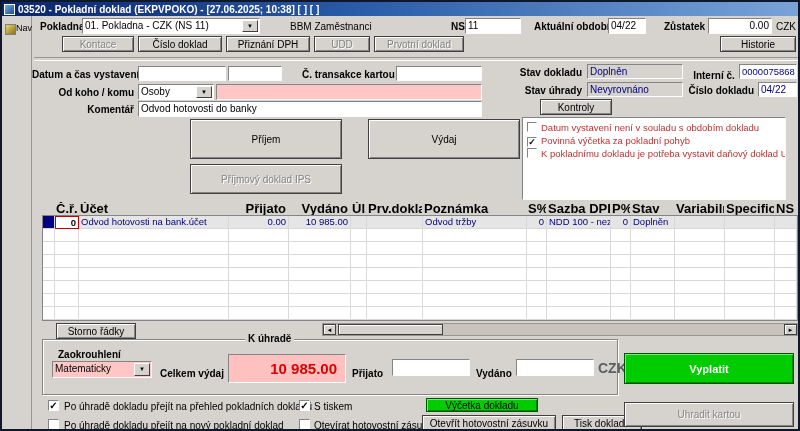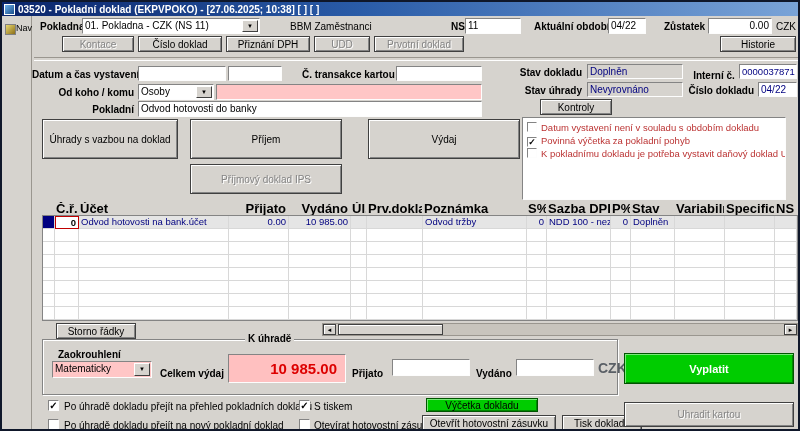--- a/index.html
+++ b/index.html
@@ -101,47 +101,46 @@
   <span class="lbl" style="left:300px;top:67px">Č. transakce kartou</span>
   <div class="field" style="left:394px;top:64px;width:86px;height:15px"></div>
 
   <span class="lbl" style="left:30px;top:85px;width:102px;text-align:right">Od koho / komu</span>
   <div class="field" style="left:136px;top:82px;width:76px;height:16px">
     <span>Osoby</span>
     <span class="arrowbtn">▼</span>
   </div>
   <div class="field pink" style="left:214px;top:82px;width:266px;height:16px"></div>
 
-  <span class="lbl" style="left:30px;top:102px;width:102px;text-align:right">Pokladní</span>
+  <span class="lbl" style="left:30px;top:102px;width:102px;text-align:right">Komentář</span>
   <div class="field" style="left:136px;top:99px;width:344px;height:16px">Odvod hotovosti do banky</div>
 
   <span class="lbl" style="left:500px;top:65px;width:80px;text-align:right">Stav dokladu</span>
   <div class="field gray" style="left:585px;top:62px;width:96px;height:15px">Doplněn</div>
   <span class="lbl" style="left:690px;top:68px;width:44px;text-align:center">Interní č.</span>
-  <div class="field navy" style="left:737px;top:62px;width:58px;height:15px;font-size:9.5px">0000037871</div>
+  <div class="field navy" style="left:737px;top:62px;width:58px;height:15px;font-size:9.5px">0000075868</div>
 
   <span class="lbl" style="left:500px;top:83px;width:80px;text-align:right">Stav úhrady</span>
   <div class="field gray" style="left:585px;top:80px;width:96px;height:15px">Nevyrovnáno</div>
   <span class="lbl" style="left:684px;top:83px;width:68px;text-align:right">Číslo dokladu</span>
   <div class="field navy" style="left:756px;top:80px;width:39px;height:15px">04/22</div>
 
   <div class="btn" style="left:538px;top:97px;width:72px;height:16px">Kontroly</div>
   <div class="panel" style="left:520px;top:115px;width:264px;height:83px">
     <div class="kitem">
       <span class="chk sm"></span><span style="color: rgb(187, 51, 51);">Datum vystavení není v souladu s obdobím dokladu</span>
     </div>
     <div class="kitem">
       <span class="chk sm">✓</span><span style="color: rgb(187, 51, 51); margin-top: 21px;">Povinná výčetka za pokladní pohyb</span>
     </div>
     <div class="kitem">
       <span class="chk sm"></span><span style="color: rgb(187, 51, 51);">K pokladnímu dokladu je potřeba vystavit daňový doklad UDD</span>
     </div>
   </div>
 
-  <div class="btn" style="left:40px;top:117px;width:136px;height:40px;white-space:normal">Úhrady s vazbou na doklad</div>
   <div class="btn" style="left:188px;top:117px;width:152px;height:40px">Příjem</div>
   <div class="btn dis" style="left:188px;top:162px;width:152px;height:30px">Příjmový doklad IPS</div>
   <div class="btn" style="left:366px;top:117px;width:152px;height:40px">Výdaj</div>
 
   <div class="thead">
       <div></div>
       <div>Č.ř.</div>
       <div>Účet</div>
       <div class="cr">Přijato</div>
       <div class="cr">Vydáno</div>

